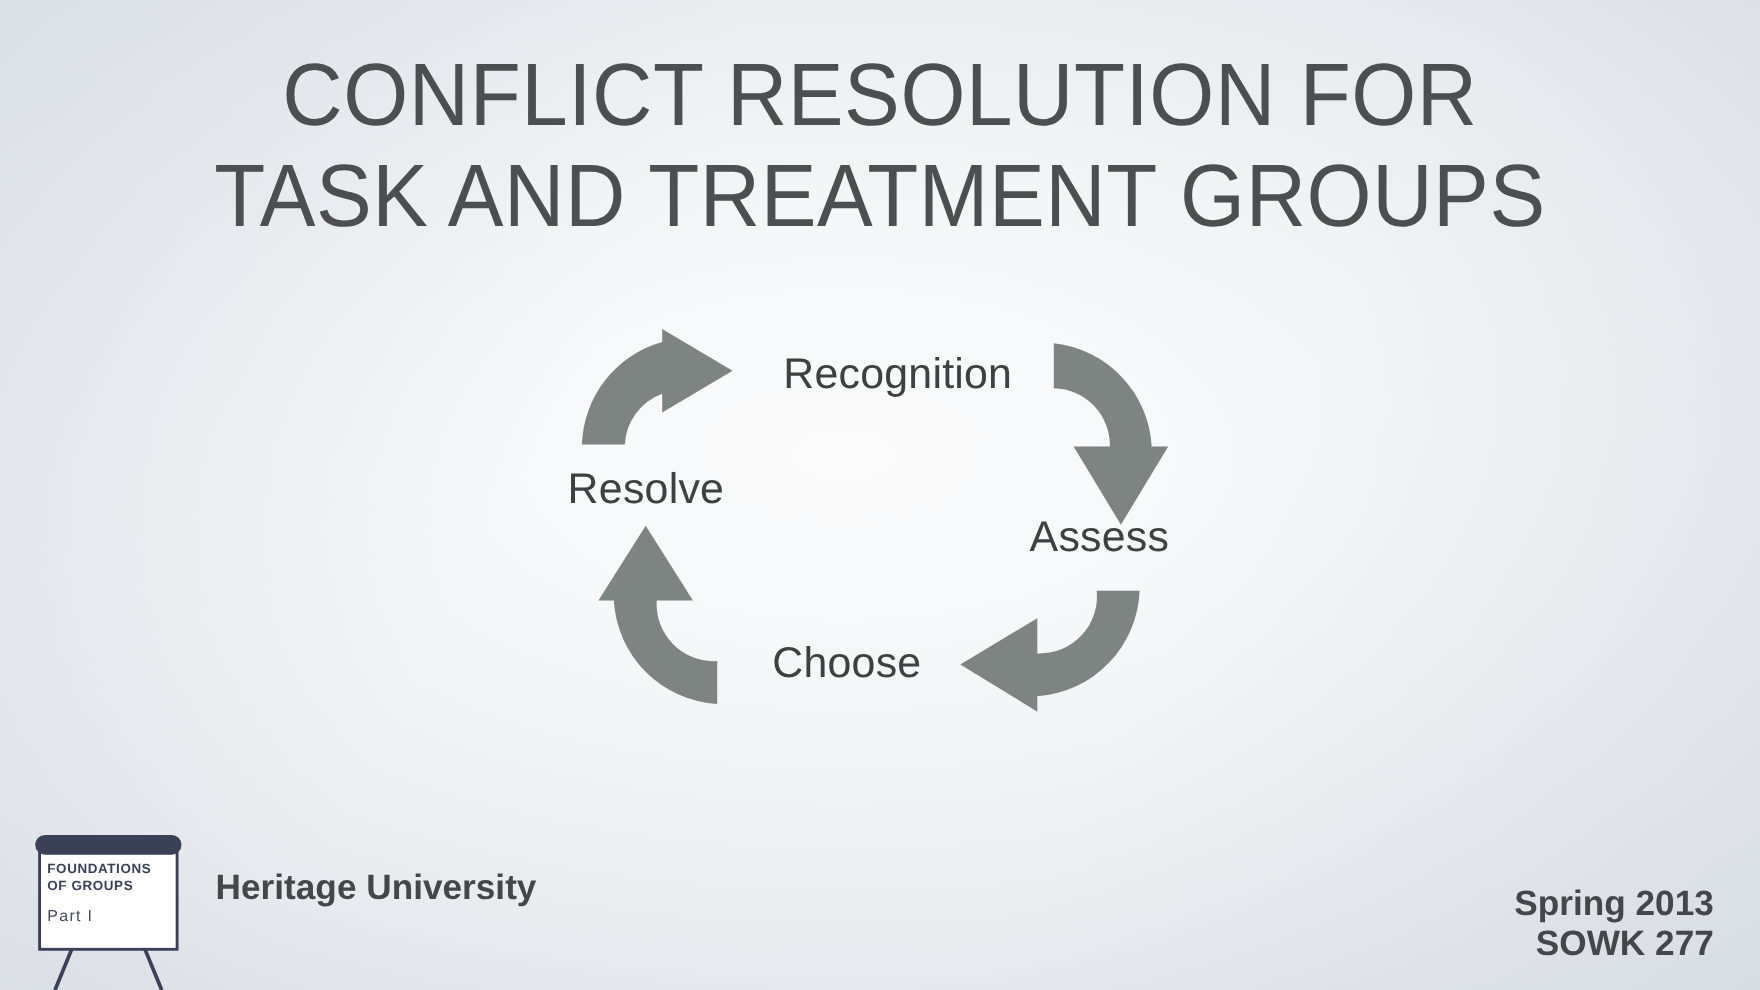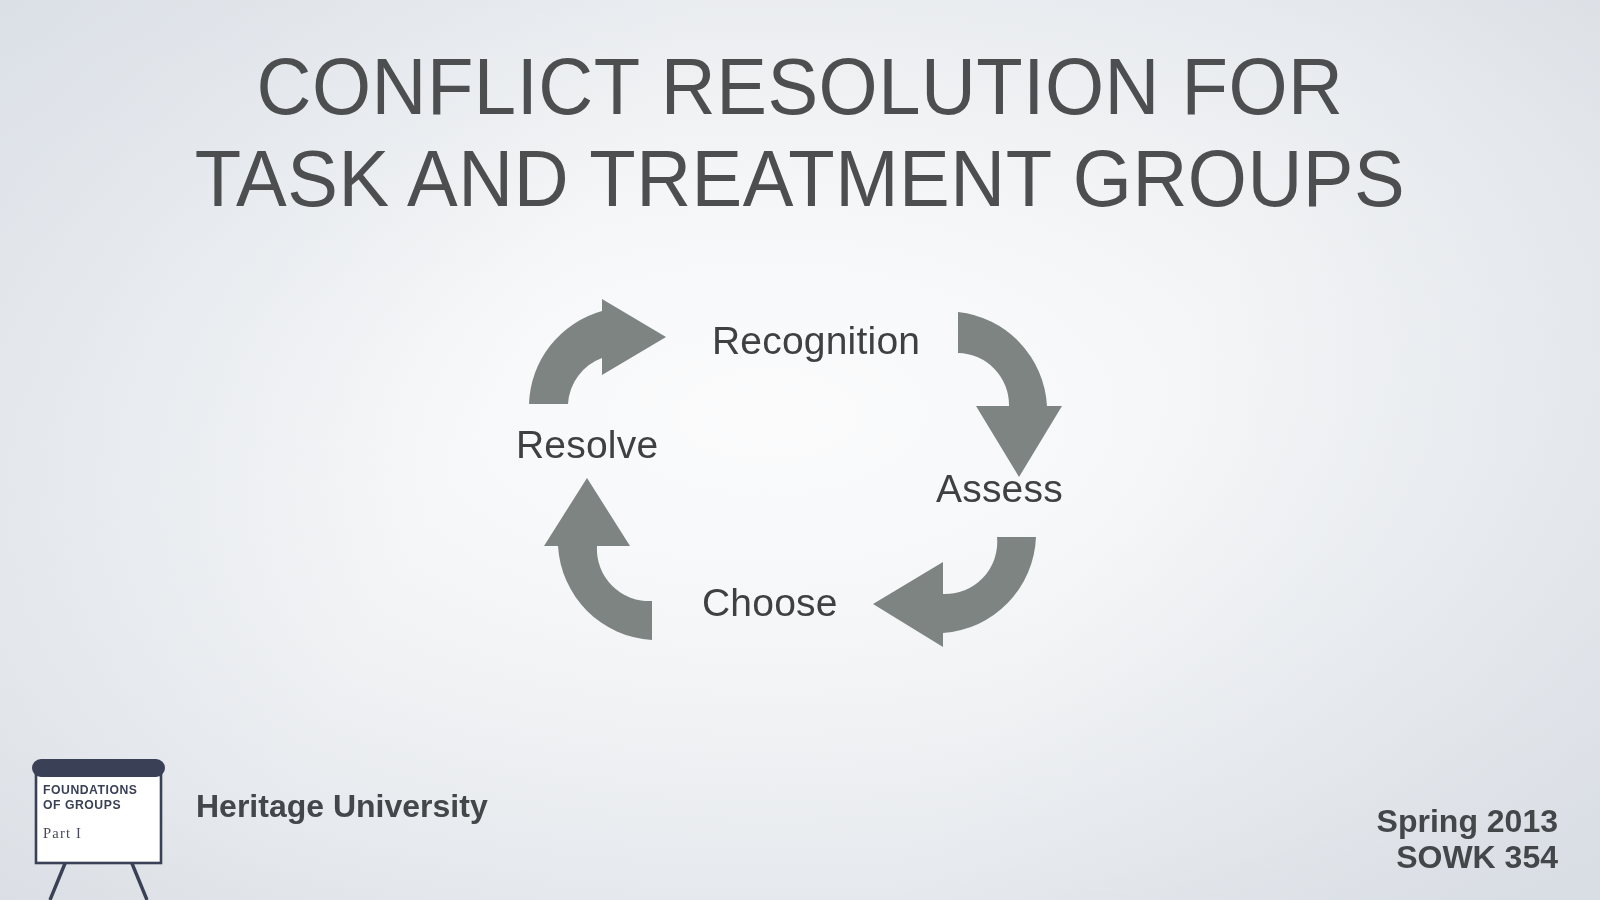--- a/index.html
+++ b/index.html
@@ -128,21 +128,21 @@
   .logo-title-line {
     font-family: "Liberation Sans", sans-serif;
     font-weight: bold;
     font-size: 12.2px;
     line-height: 15px;
     letter-spacing: 0.55px;
     color: #3a4055;
   }
   #logo-part {
     margin-top: 12px;
-    font-family: Liberation Serif, serif;
+    font-family: Liberation Sans, sans-serif;
     font-weight: 300;
     font-size: 14.5px;
     letter-spacing: 1.2px;
     color: #46495c;
   }
 
   
   #footer-left {
     position: absolute;
     left: 196px;
@@ -241,16 +241,16 @@
       <div id="logo-part">Part I</div>
     </div>
   </div>
 
   <div id="footer-left">
     <div class="footer-line">Heritage University</div>
   </div>
 
   <div id="footer-right">
     <div class="footer-line">Spring 2013</div>
-    <div class="footer-line">SOWK 354</div>
+    <div class="footer-line">SOWK 277</div>
   </div>
 
 </div>
 
 </body></html>

